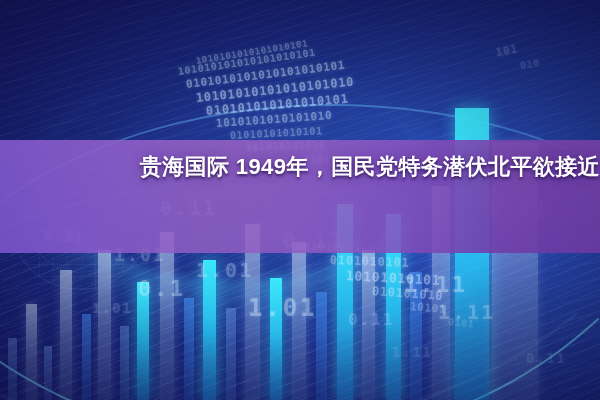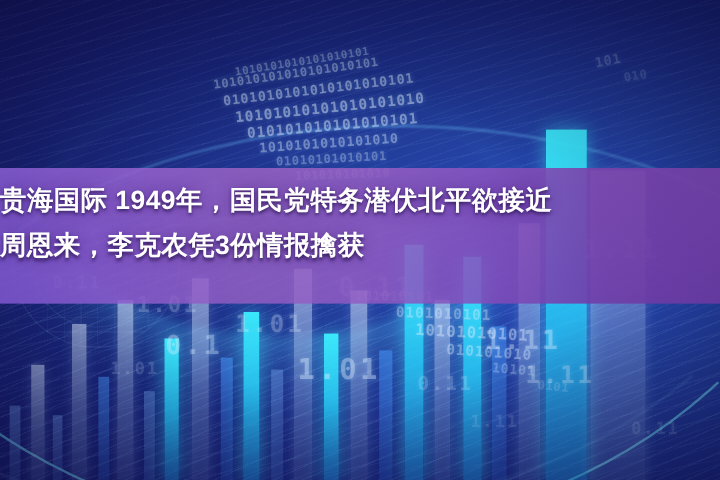--- a/index.html
+++ b/index.html
@@ -195,21 +195,21 @@
     left: 0;
     width: 100%;
     background: linear-gradient(180deg, rgba(190,120,200,0.10) 0%, rgba(120,70,180,0.06) 100%);
   }
 
   
   .headline {
     position: absolute;
     left: 0;
     width: 100%;
-    text-align: left;
+    text-align: right;
     color: #ffffff;
     font-weight: 700;
     font-size: 22px;
     line-height: 38px;
     letter-spacing: 0.4px;
     text-shadow:
       0 2px 3px rgba(35,15,70,0.75),
       0 0 12px rgba(60,20,110,0.45);
   }
   .headline .line { display: block; white-space: nowrap; }
@@ -292,16 +292,15 @@
       <div class="brow" style="left: 392px; top: 344px; font-size: 14px; opacity: 0.2; letter-spacing: 0.12em;">1.11</div>
     </div>
 
   <div class="bg-vignette"></div>
 
   <div class="purple-band" id="band" style="top: 140px; height: 113px;"></div>
   <div class="purple-band-tint" id="bandtint" style="top: 140px; height: 113px;"></div>
 
   <div class="headline" id="headline" style="top: 148px;">
     <span class="line">贵海国际 1949年，国民党特务潜伏北平欲接近</span>
-    <span class="line">周恩来，李克农凭3份情报擒获</span>
   </div>
 
 </div>
 
 </body></html>

